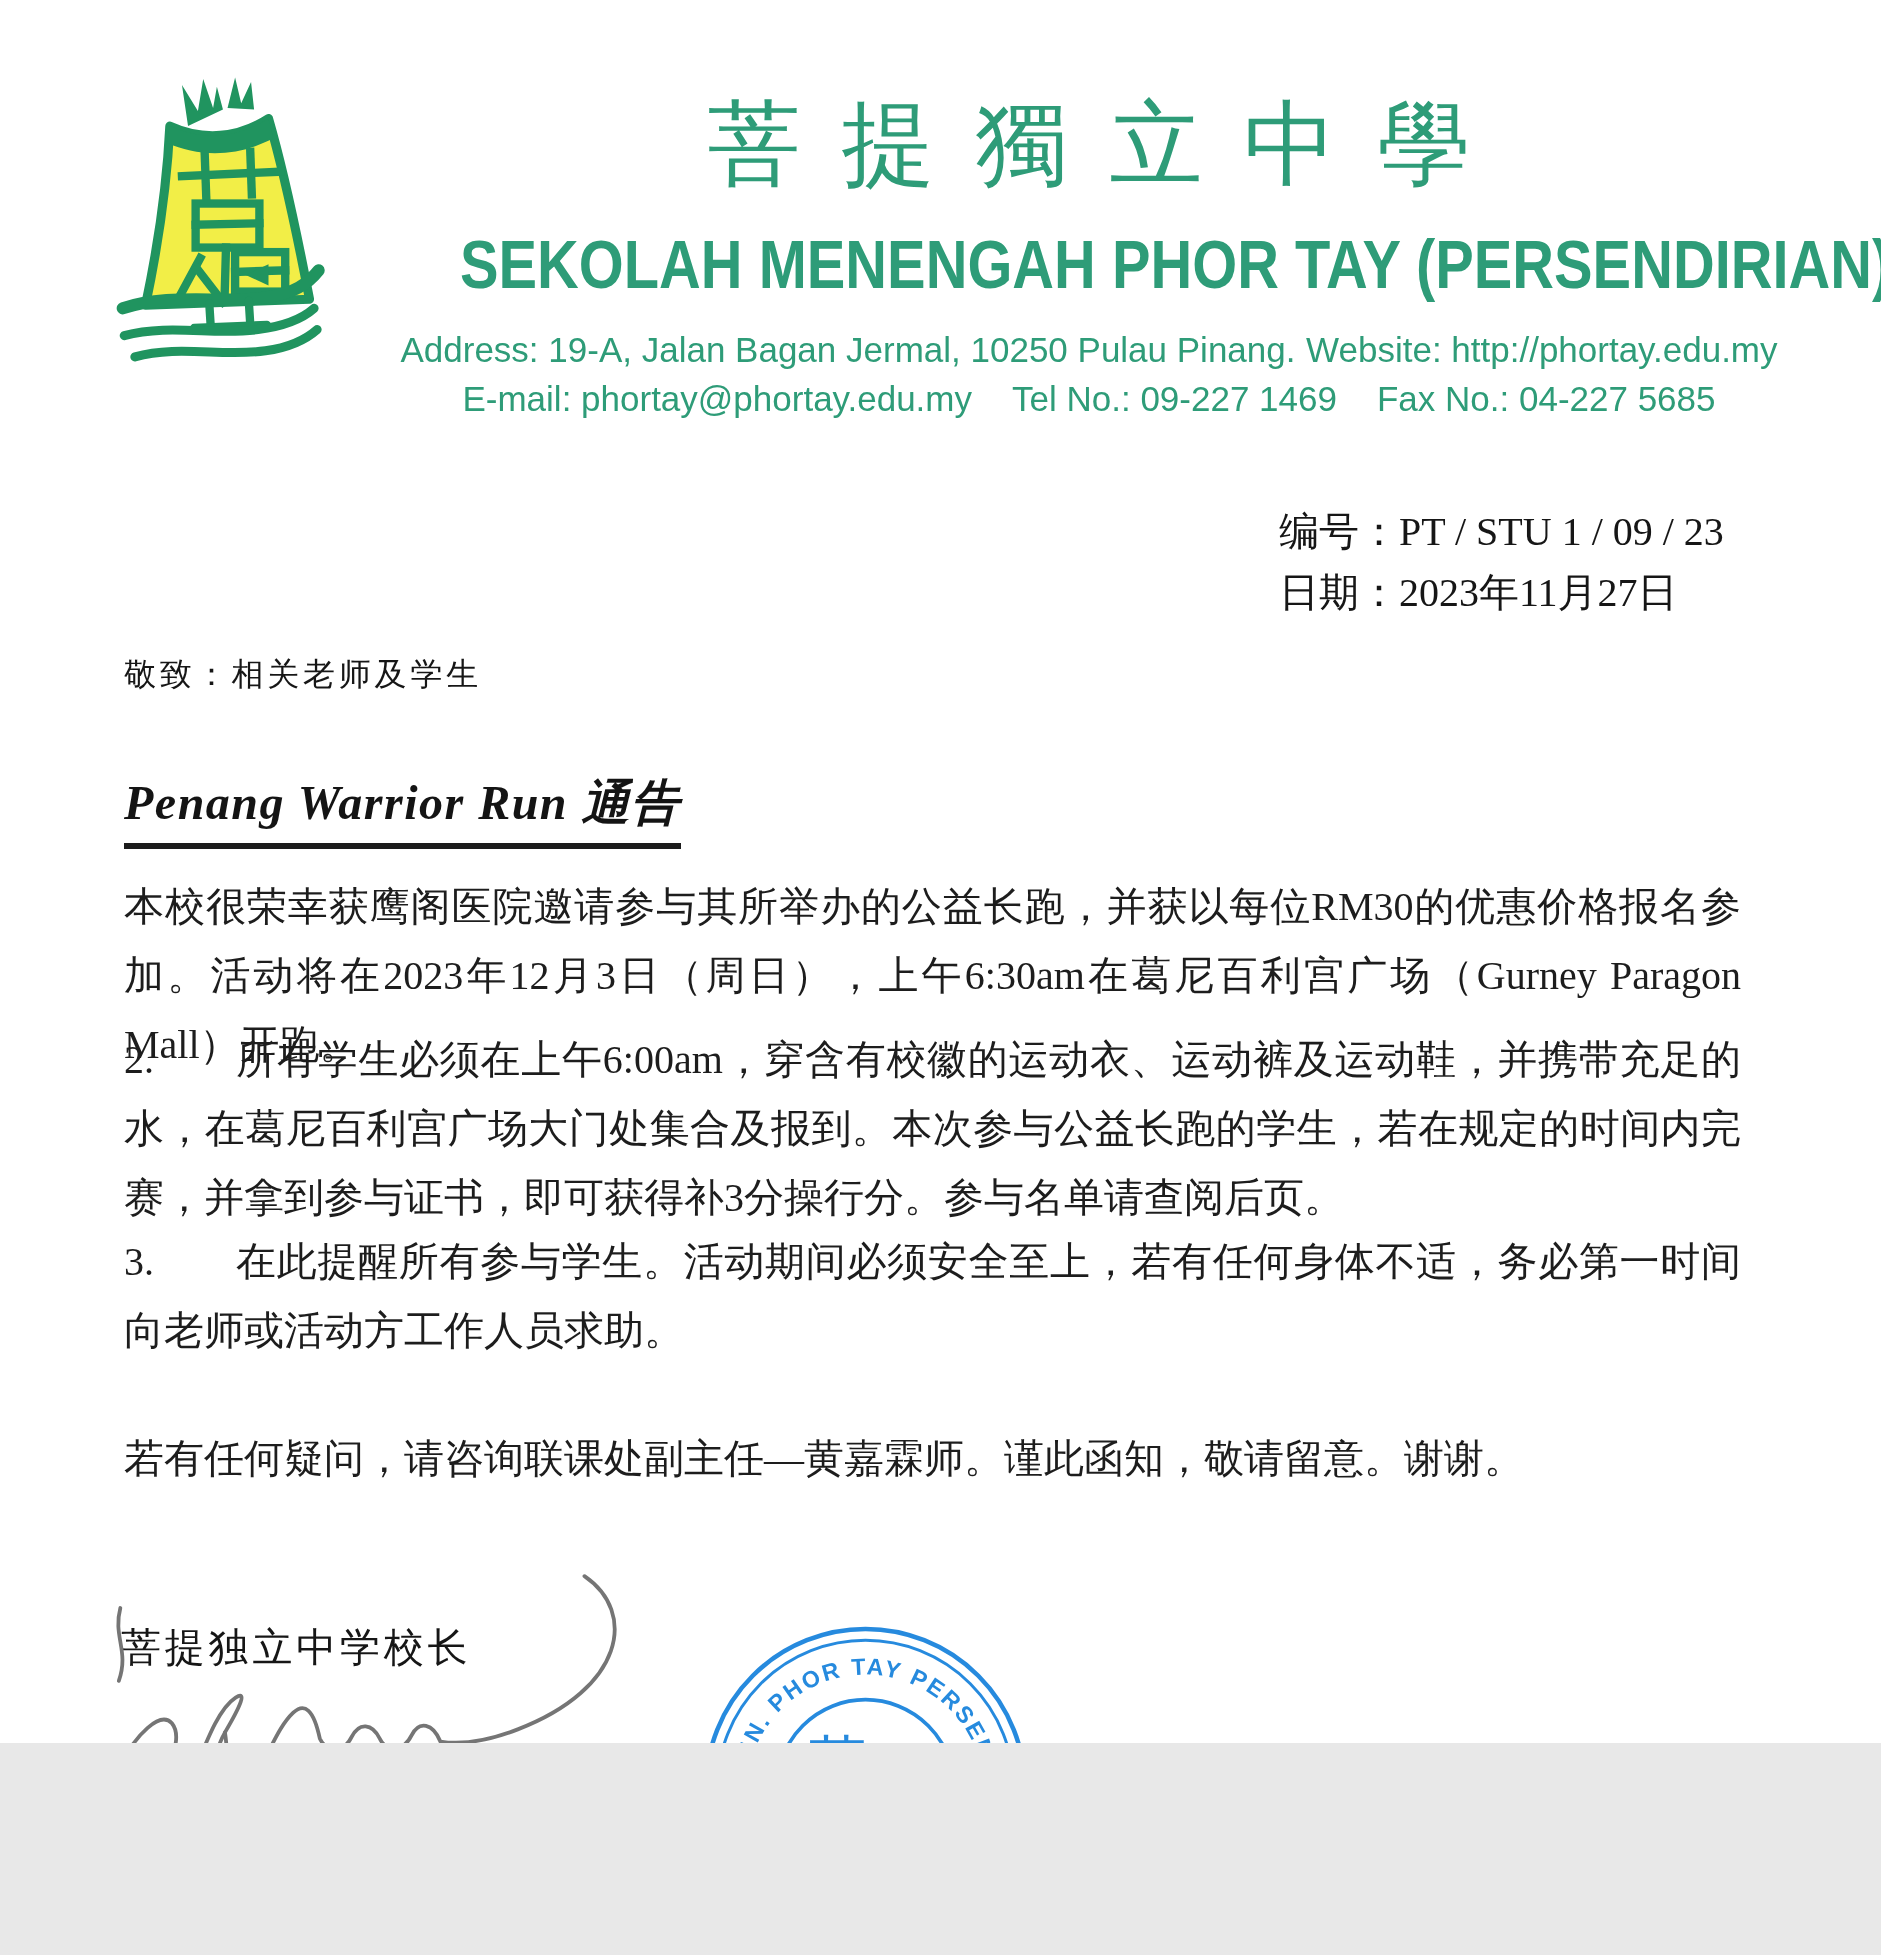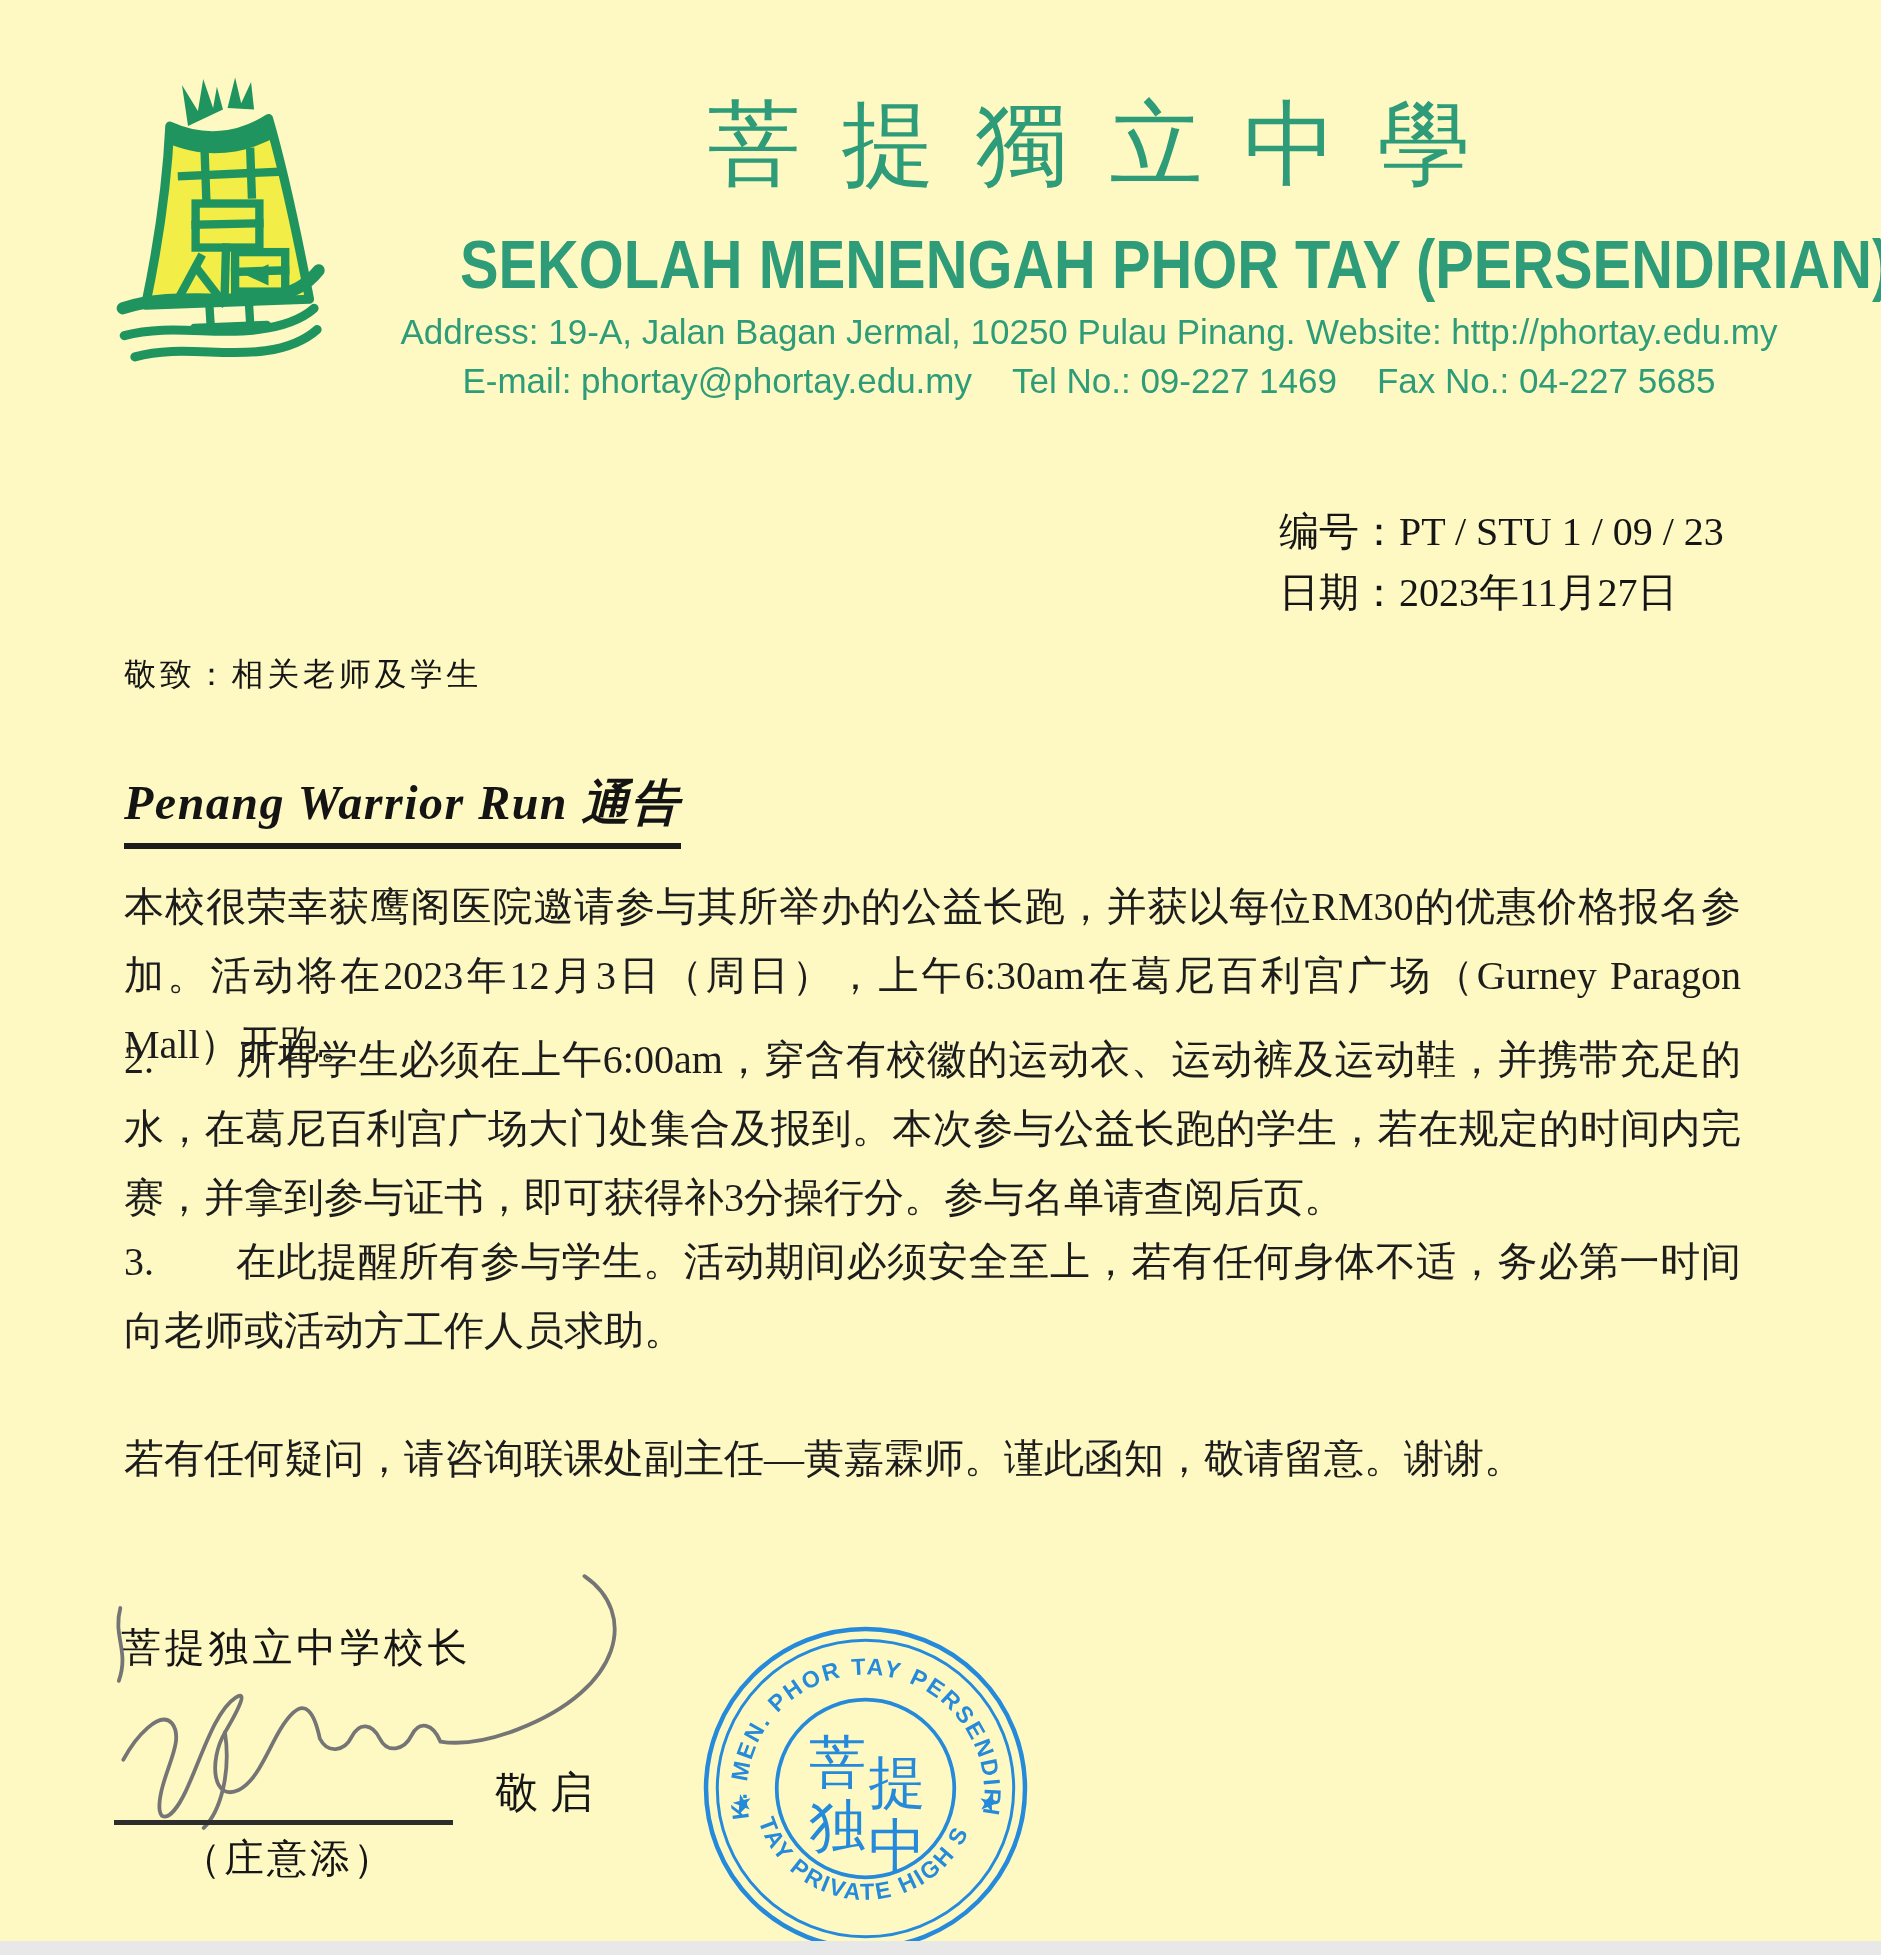--- a/index.html
+++ b/index.html
@@ -1,37 +1,37 @@
 <!DOCTYPE html>
 <html style="font-size:12px"><head>
 <meta charset="utf-8">
 <style>
   html,body{margin:0;padding:0;background:#e8e8e8;}
   .page{
     position:relative;
-    width:1882px;height:1941px;
-    background:#fef9c3;
+    width:1882px;height:1743px;
+    background:#ffffff;
     overflow:hidden;
     font-family:"Liberation Serif","DejaVu Serif",serif;
     color:#1d1d1d;
   }
   
   .logo{position:absolute;left:112px;top:76px;width:228px;height:290px;}
   .header-text{position:absolute;left:349px;top:82px;width:1480px;text-align:center;color:#2e9c78;}
   .title-cn{
     font-size:93px;letter-spacing:41px;text-indent:41px;
     font-weight:500;white-space:nowrap;
     font-family:"DejaVu Serif","Liberation Serif",serif;
   }
   .title-en{
     margin-top:16.7px;font-size:68px;font-weight:bold;white-space:nowrap;
     font-family:"Liberation Sans","DejaVu Sans",sans-serif;
     transform:scaleX(.85);transform-origin:center;letter-spacing:0px;
   }
-  .addr-line{margin-top:9px;font-size:35px;font-family:"Liberation Sans","DejaVu Sans",sans-serif;white-space:nowrap;}
+  .addr-line{margin-top:27px;font-size:35px;font-family:"Liberation Sans","DejaVu Sans",sans-serif;white-space:nowrap;}
   .addr-line .gap{display:inline-block;width:10.6px;}
   .contact-line{margin-top:9px;font-size:35px;font-family:"Liberation Sans","DejaVu Sans",sans-serif;white-space:nowrap;}
   .contact-line .seg{margin:0 20px;}
   
   .meta{position:absolute;left:1279px;top:501px;font-size:40px;line-height:61px;color:#161616;}
   .meta .row{white-space:nowrap;}
   
   .salutation{position:absolute;left:124px;top:653px;font-size:32px;letter-spacing:3.8px;color:#161616;}
   .subject{
     position:absolute;left:124px;top:771px;

